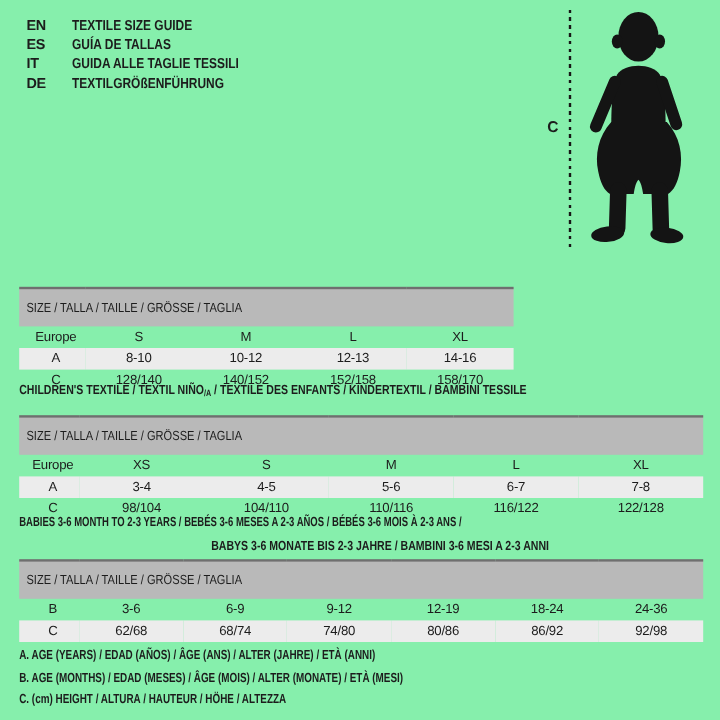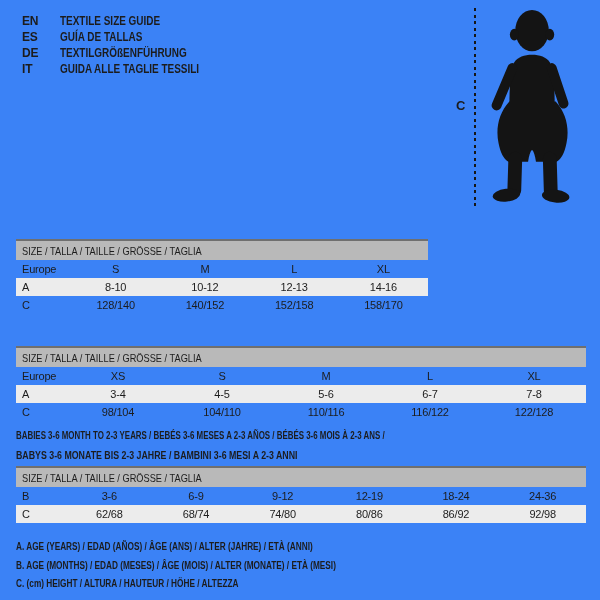--- a/index.html
+++ b/index.html
@@ -1,18 +1,18 @@
 <!DOCTYPE html>
 <html><head>
 <meta charset="utf-8">
 <style>
   * { margin:0; padding:0; box-sizing:border-box; }
   html,body { background:#ffffff; }
   body { font-family:"Liberation Sans", sans-serif; color:#1c1c1c; }
-  #page { position:relative; width:600px; height:600px; background:#3b82f6; overflow:hidden; }
+  #page { position:relative; width:600px; height:600px; background:#86efac; overflow:hidden; }
 
   
   .cond       { display:inline-block; transform:scaleX(0.83); transform-origin:0 50%; white-space:nowrap; }
   .cond-title { display:inline-block; transform:scaleX(0.80); transform-origin:0 50%; white-space:nowrap; }
   .cond-tight { display:inline-block; transform:scaleX(0.72); transform-origin:0 50%; white-space:nowrap; }
   .cond-hdr   { display:inline-block; transform:scaleX(0.84); transform-origin:0 50%; white-space:nowrap; }
   .cond-leg   { display:inline-block; transform:scaleX(0.75); transform-origin:0 50%; white-space:nowrap; }
 
   
   .lang-list { position:absolute; left:22px; top:13px; }
@@ -25,24 +25,24 @@
   .c-label   { position:absolute; left:456px; top:98px; font-size:13px; font-weight:bold; }
   .baby-svg  { position:absolute; left:484px; top:5px; }
 
   
   .sec-title { position:absolute; font-size:11px; font-weight:bold; letter-spacing:0; }
   .two-line .line { line-height:20px; }
   .sub { font-size:7.5px; vertical-align:-2px; }
 
   
   table.size { position:absolute; border-collapse:collapse; table-layout:fixed; font-size:11px; }
-  .size thead th { height:20px; background:#b9b9b9; border-top:2px solid #6f6f6f;
+  .size thead th { height:32px; background:#b9b9b9; border-top:2px solid #6f6f6f;
                    text-align:left; padding-left:6px; font-weight:normal; }
   .size td { height:18px; text-align:center; letter-spacing:-0.2px; white-space:nowrap; }
-  .size td.lbl { text-align:left; padding-left:6px; }
+  .size td.lbl { text-align:center; padding-left:6px; }
   .size tr.shaded { background:#ececec; }
 
   
   .legend { position:absolute; left:16px; top:537px; }
   .legend-line { font-size:11px; font-weight:bold; line-height:18.5px; }
 </style>
 </head>
 <body>
 
 <div id="page">
@@ -50,26 +50,26 @@
   <div class="lang-list">
     <div class="lang-row">
       <span class="lang-code">EN</span>
       <span class="cond">TEXTILE SIZE GUIDE</span>
     </div>
     <div class="lang-row">
       <span class="lang-code">ES</span>
       <span class="cond">GUÍA DE TALLAS</span>
     </div>
     <div class="lang-row">
+      <span class="lang-code">IT</span>
+      <span class="cond">GUIDA ALLE TAGLIE TESSILI</span>
+    </div>
+    <div class="lang-row">
       <span class="lang-code">DE</span>
       <span class="cond">TEXTILGRÖßENFÜHRUNG</span>
-    </div>
-    <div class="lang-row">
-      <span class="lang-code">IT</span>
-      <span class="cond">GUIDA ALLE TAGLIE TESSILI</span>
     </div>
   </div>
 
   <div class="dash-line"></div>
   <div class="c-label">C</div>
   <svg class="baby-svg" width="100" height="202" viewBox="0 0 100 205">
     <g fill="#141414" stroke="none">
       <ellipse cx="48" cy="26" rx="17" ry="21"></ellipse>
       <ellipse cx="30" cy="30" rx="4.5" ry="6"></ellipse>
       <ellipse cx="66" cy="30" rx="4.5" ry="6"></ellipse>
@@ -117,20 +117,23 @@
       <tr>
         <td class="lbl">C</td>
         <td>128/140</td>
         <td>140/152</td>
         <td>152/158</td>
         <td>158/170</td>
       </tr>
     </tbody>
   </table>
 
+  <div class="sec-title" style="left:16px; top:319px;">
+    <span class="cond-title"><span>CHILDREN'S TEXTILE / TEXTIL NIÑO</span><span class="sub">/A</span><span> / TEXTILE DES ENFANTS / KINDERTEXTIL / BAMBINI TESSILE</span></span>
+  </div>
   <table class="size" style="left:16px; top:346px; width:570px;">
     <colgroup>
         <col style="width:50px">
         <col>
         <col>
         <col>
         <col>
         <col>
       </colgroup>
     <thead>
@@ -161,21 +164,21 @@
         <td class="lbl">C</td>
         <td>98/104</td>
         <td>104/110</td>
         <td>110/116</td>
         <td>116/122</td>
         <td>122/128</td>
       </tr>
     </tbody>
   </table>
 
-  <div class="sec-title two-line" style="left:16px; top:425px;">
+  <div class="sec-title two-line" style="left:16px; top:425px;text-align:right;">
     <div class="line">
       <span class="cond-tight">BABIES 3-6 MONTH TO 2-3 YEARS / BEBÉS 3-6 MESES A 2-3 AÑOS / BÉBÉS 3-6 MOIS À 2-3 ANS /</span>
     </div>
     <div class="line">
       <span class="cond-title">BABYS 3-6 MONATE BIS 2-3 JAHRE / BAMBINI 3-6 MESI A 2-3 ANNI</span>
     </div>
   </div>
   <table class="size" style="left:16px; top:466px; width:570px;">
     <colgroup>
         <col style="width:50px">

